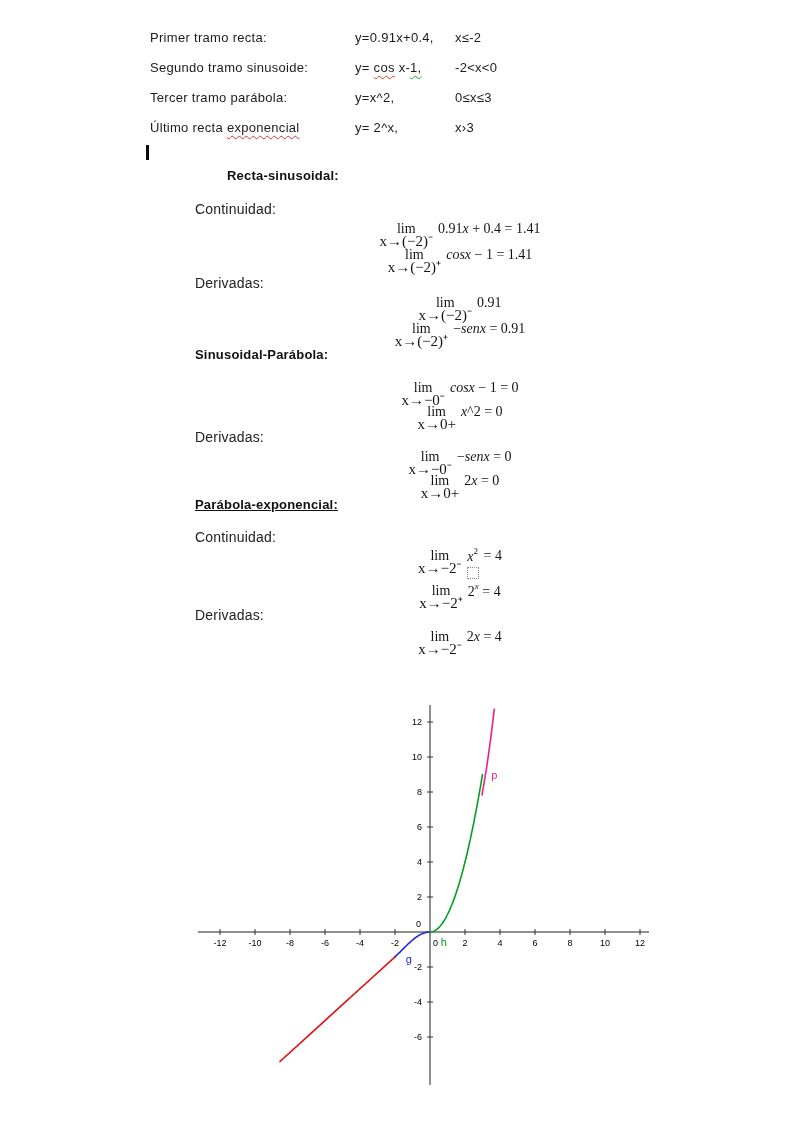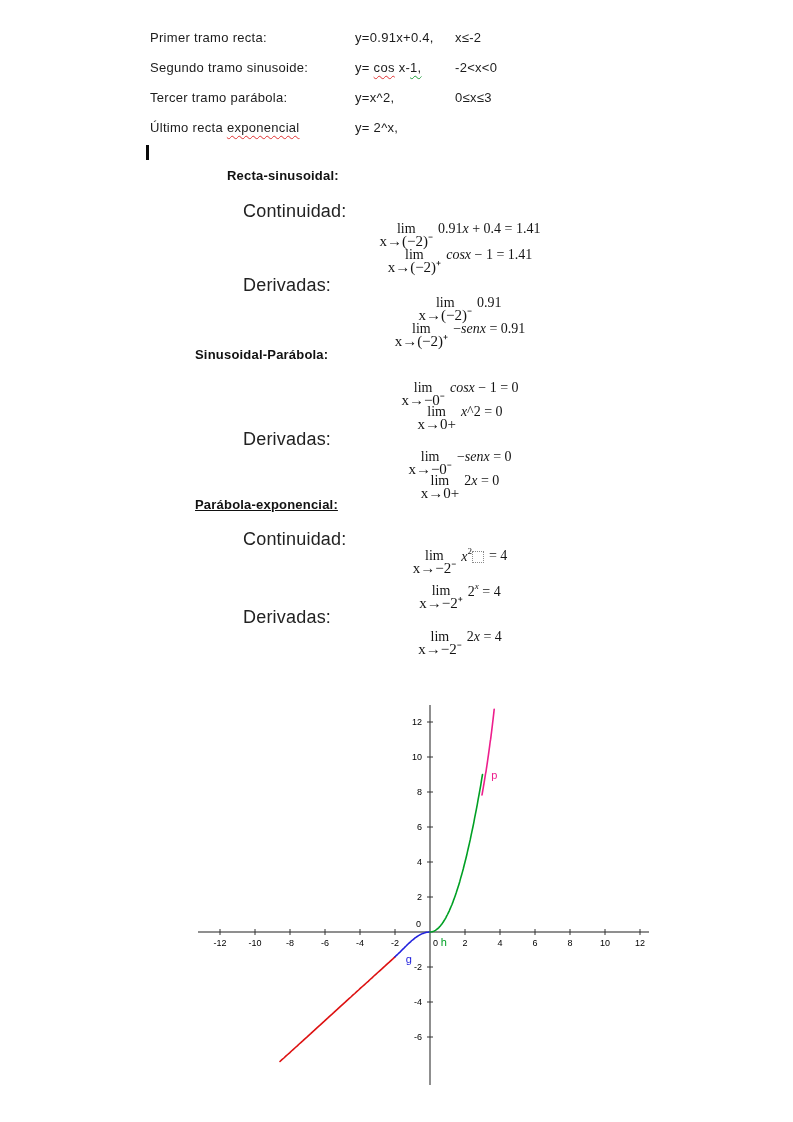--- a/index.html
+++ b/index.html
@@ -13,32 +13,32 @@
   .def-formula{width:100px;white-space:nowrap;}
   .def-cond{flex:1;}
   .u-red{text-decoration-line:underline;text-decoration-style:wavy;text-decoration-color:#e03131;text-decoration-thickness:1px;text-underline-offset:3px;}
   .u-green{text-decoration-line:underline;text-decoration-style:wavy;text-decoration-color:#1f9d3a;text-decoration-thickness:1px;text-underline-offset:3px;}
 
   
   #caret{position:absolute;left:146px;top:145px;width:3px;height:15px;background:#0a0a0a;}
 
   
   .sec-heading{position:absolute;left:195px;font-size:13px;font-weight:bold;color:#111;letter-spacing:.2px;}
-  .blk-label{position:absolute;left:195px;font-size:18px;color:#222;letter-spacing:.2px;margin-left:48px;}
+  .blk-label{position:absolute;left:195px;font-size:14px;color:#222;letter-spacing:.2px;}
 
   
   .eq-line{position:absolute;left:195px;width:530px;height:26px;text-align:center;}
   .eq{display:inline-flex;align-items:flex-start;font-family:"Liberation Serif",serif;
       font-size:14px;color:#141414;white-space:nowrap;text-align:right;}
   .limbox{display:inline-flex;flex-direction:column;align-items:center;margin-right:5px;}
   .limw{line-height:15px;}
   .lims{font-size:15px;line-height:10px;margin-top:0;white-space:nowrap;color:#141414;}
   .expr{line-height:15px;}
   .expr sup{font-size:9px;line-height:9px;position:relative;top:-1px;vertical-align:super;}
-  .vstack{display:inline-flex;flex-direction:row;align-items:center;}
+  .vstack{display:inline-flex;flex-direction:column;align-items:center;}
   .vstack .vtop{line-height:15px;}
   .phbox{width:10px;height:10px;border:1px dotted #8a8a8a;margin-top:3px;}
   .eq-tail{line-height:15px;margin-left:5px;}
 
   
   #graph{position:absolute;left:195px;top:700px;}
   #graph text{font-family:"Liberation Sans",sans-serif;}
 </style>
 </head>
 <body>
@@ -56,20 +56,21 @@
         <span class="def-cond"><span>-2&lt;x&lt;0</span></span>
       </div>
       <div class="def-row">
         <span class="def-label"><span>Tercer tramo parábola:</span></span>
         <span class="def-formula"><span>y=x^2,</span></span>
         <span class="def-cond"><span>0≤x≤3</span></span>
       </div>
       <div class="def-row">
         <span class="def-label"><span>Último recta </span><span class="u-red">exponencial</span></span>
         <span class="def-formula"><span>y= 2^x,</span></span>
+        <span class="def-cond"><span>x›3</span></span>
       </div>
     </div>
   <div id="caret"></div>
   <div id="analysis">
       <div class="sec-heading" style="top: 168px; padding-left: 32px;">Recta-sinusoidal:</div>
       <div class="blk-label" style="top: 201px;">Continuidad:</div>
       <div class="eq-line" style="top: 219px;"><span class="eq">
           <span class="limbox">
             <span class="limw">lim</span>
             <span class="lims">x→(−2)⁻</span>

